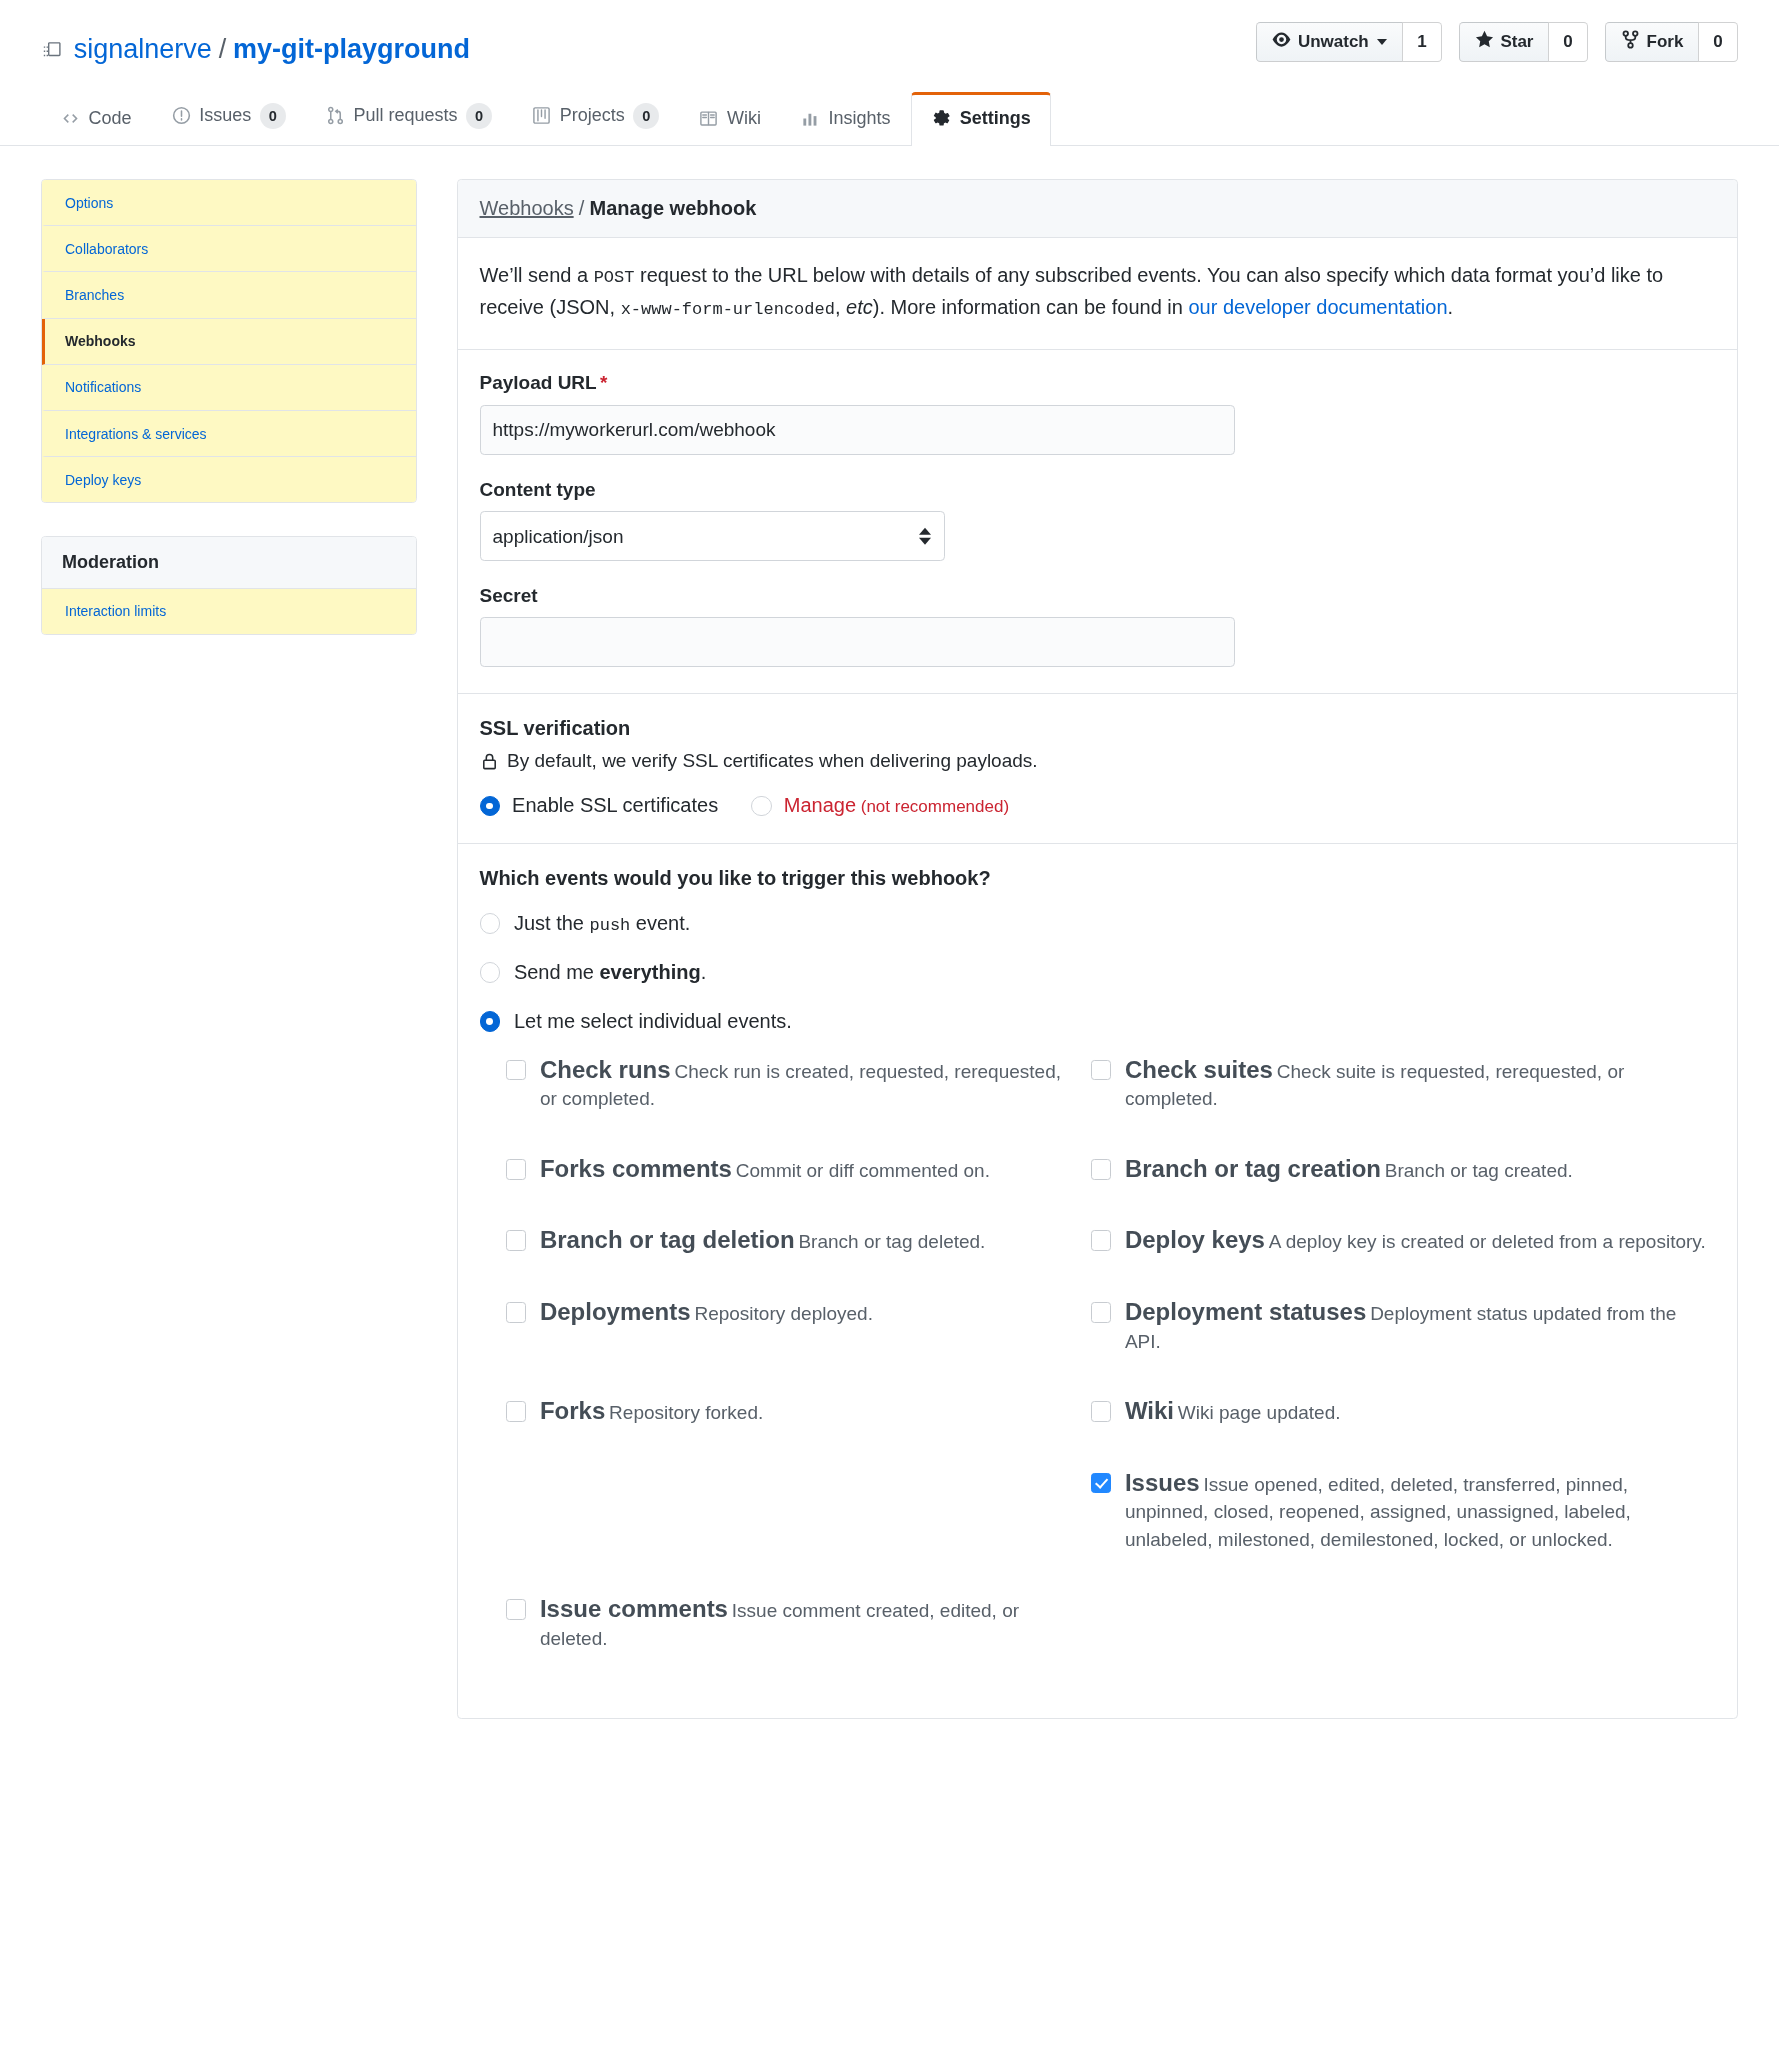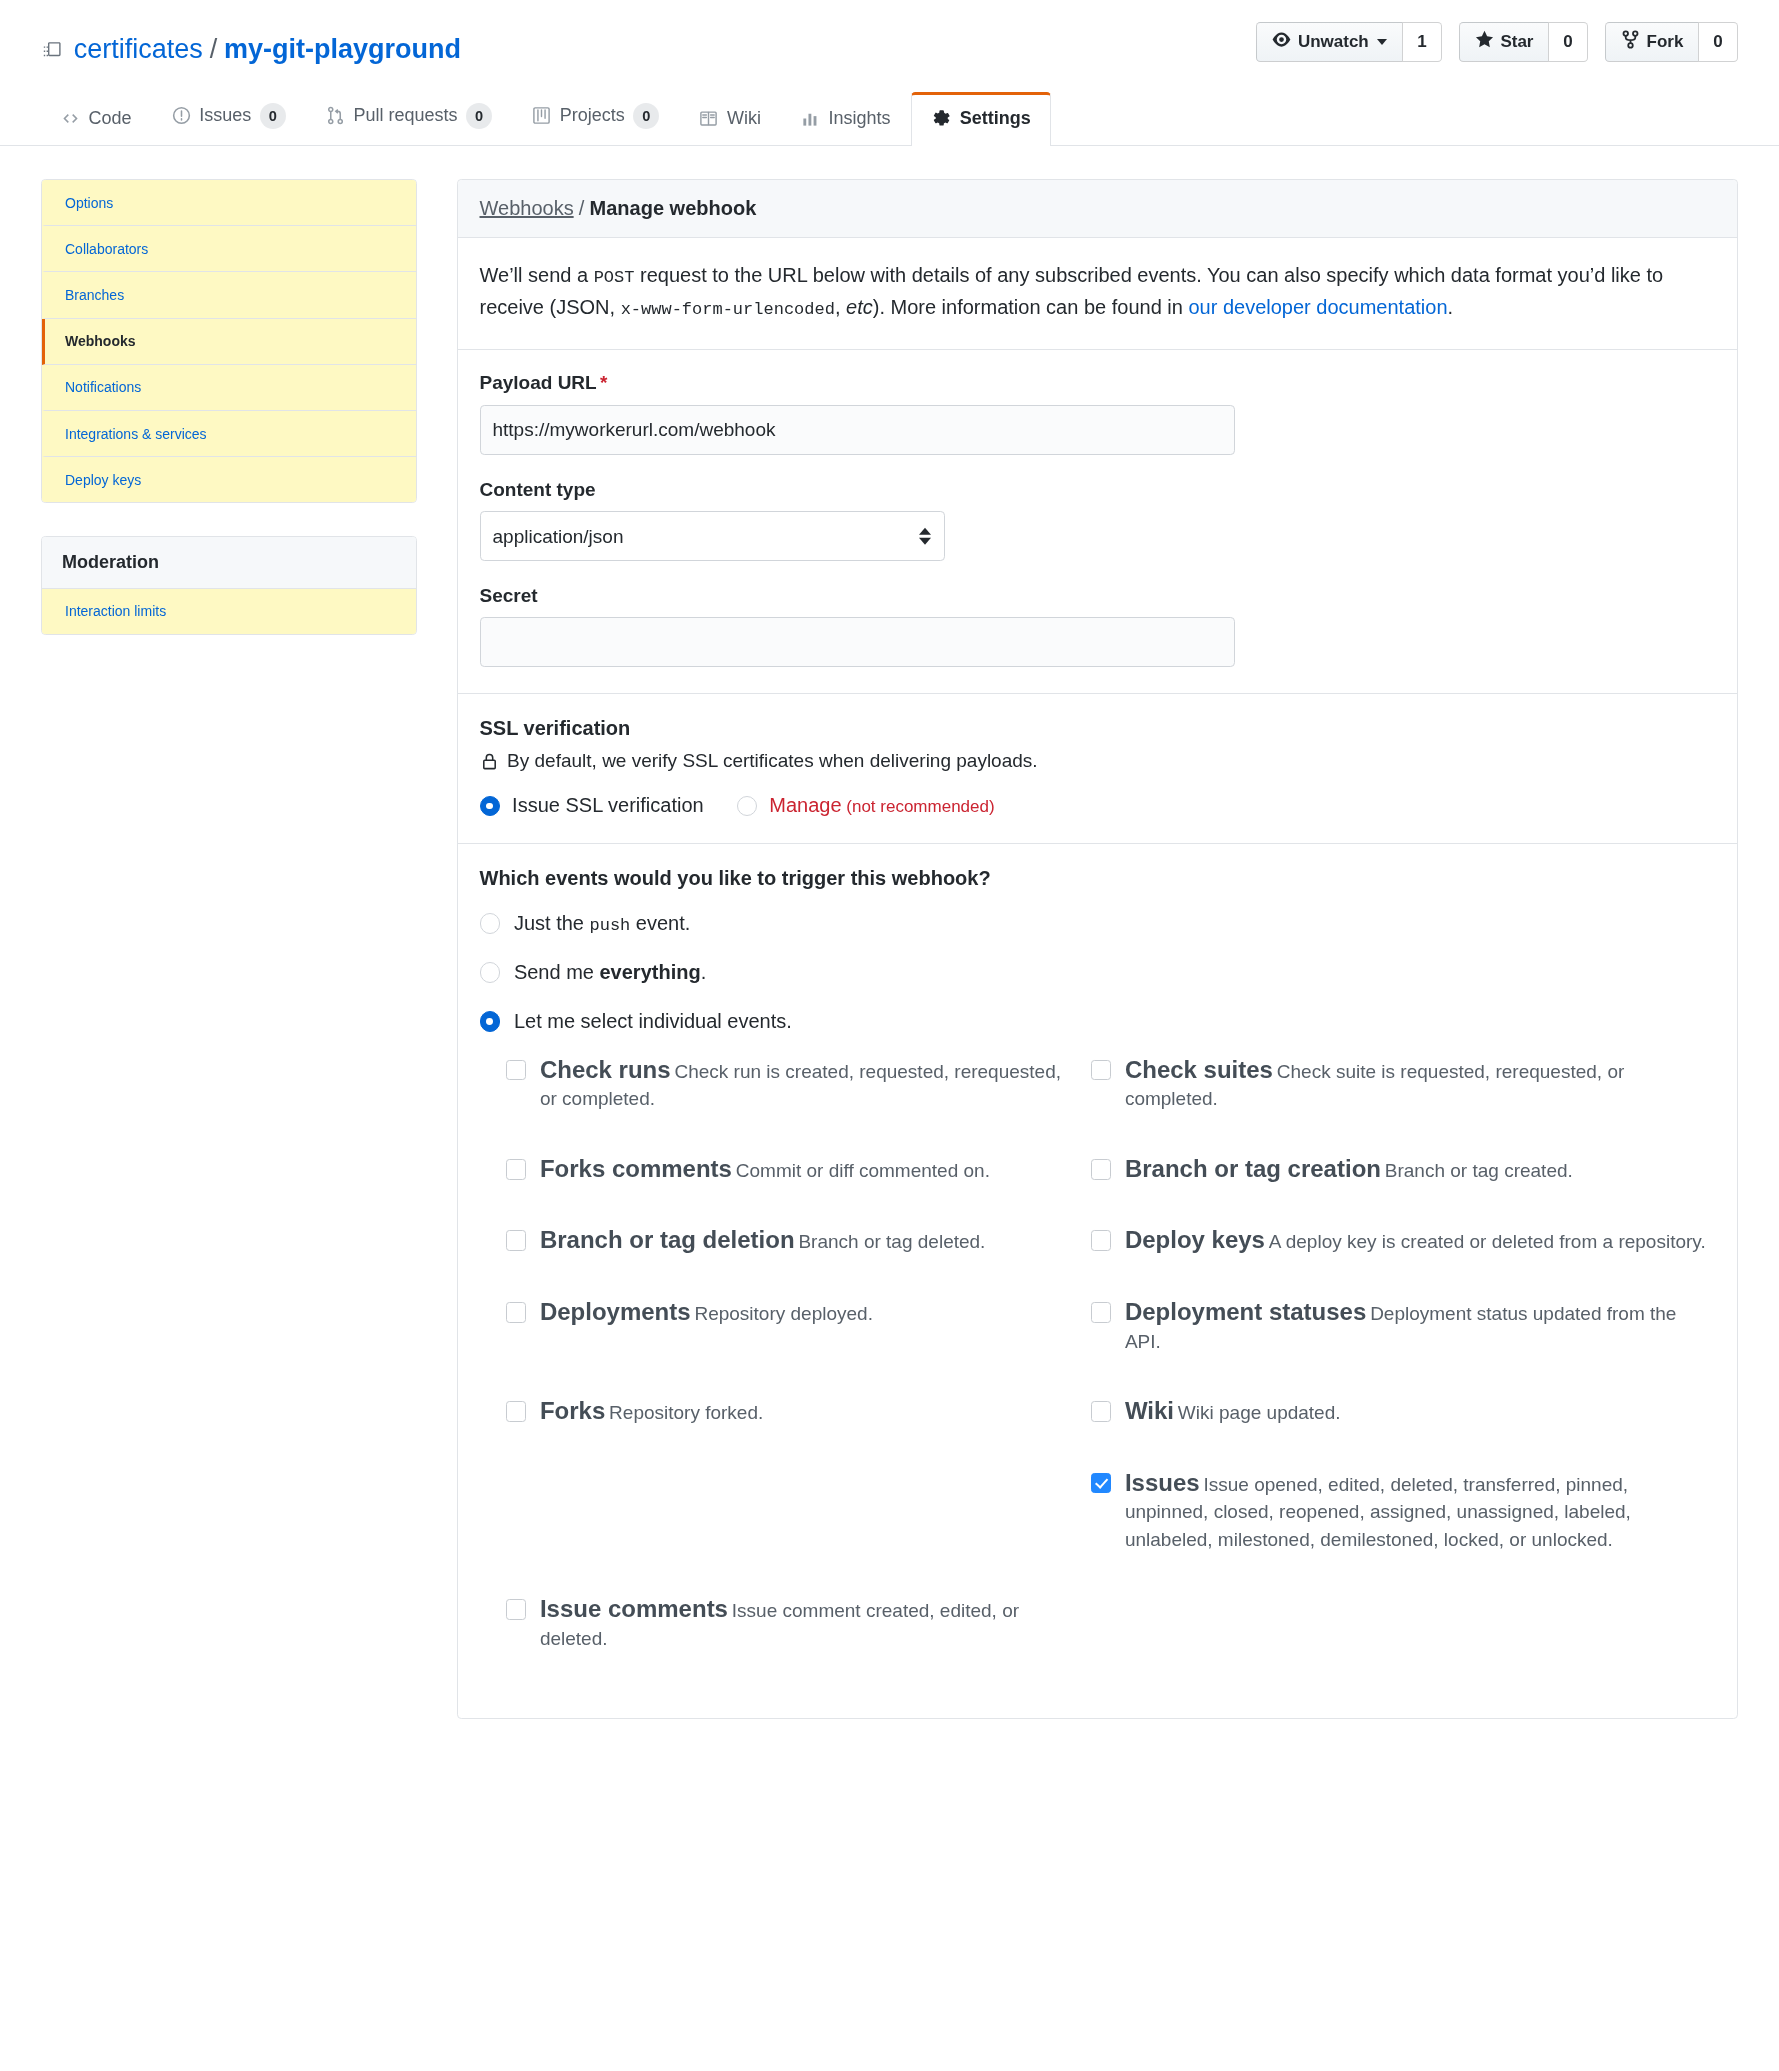--- a/index.html
+++ b/index.html
@@ -391,21 +391,21 @@
 
 <div class="repo-header">
   <div class="repo-title-row">
     <span class="repo-icon">
       <svg width="22.4" height="22.4" viewBox="0 0 16 16" fill="currentColor" aria-hidden="true">
         <path d="M4 9h1v1H4V9zm0-3h1v1H4V6zm0 6h1v1H4v-1zm-2 0h1v1H2v-1zm0-3h1v1H2V9zm0-3h1v1H2V6zm11-3H6c-.55 0-1 .45-1 1v8c0 .55.45 1 1 1h7c.55 0 1-.45 1-1V4c0-.55-.45-1-1-1zm0 9H6V4h7v8z"></path>
         <path d="M2 1h10c.55 0 1 .45 1 1v1H3v11H2c-.55 0-1-.45-1-1V2c0-.55.45-1 1-1z" opacity="0"></path>
         <path d="M3 0h10a1 1 0 0 1 1 1v12.5l-1.5-1-1.5 1-1.5-1-1.5 1V15H3a1 1 0 0 1-1-1V1a1 1 0 0 1 1-1zm0 1v13h4.5v-1.5L9 13.5l1.5-1 1.5 1L13 13.5V1H3z" opacity="0"></path>
       </svg>
     </span>
-    <a href="#" class="repo-owner">certificates</a>
+    <a href="#" class="repo-owner">signalnerve</a>
     <span class="repo-sep">/</span>
     <a href="#" class="repo-name">my-git-playground</a>
   </div>
 
   <div class="repo-actions">
     <div class="btn-group">
       <span class="btn-main">
         <span>
           <svg width="19" height="19" viewBox="0 0 16 16" fill="currentColor" aria-hidden="true">
             <path d="M8 2C3.5 2 .5 8 .5 8S3.5 14 8 14s7.5-6 7.5-6S12.5 2 8 2zm0 10a4 4 0 1 1 0-8 4 4 0 0 1 0 8zm0-6a2 2 0 1 0 0 4 2 2 0 0 0 0-4z"></path>
@@ -591,21 +591,21 @@
             <svg width="19" height="19" viewBox="0 0 16 16" fill="none" stroke="currentColor" stroke-width="1.3">
               <rect x="3.2" y="7" width="9.6" height="7" rx="0.8"></rect>
               <path d="M5.3 7V4.8a2.7 2.7 0 0 1 5.4 0V7"></path>
             </svg>
           </span>
           <span>By default, we verify SSL certificates when delivering payloads.</span>
         </div>
         <div class="radio-row">
           <label class="radio-opt">
             <span class="radio checked"></span>
-            <span class="radio-label">Issue SSL verification</span>
+            <span class="radio-label">Enable SSL certificates</span>
           </label>
           <label class="radio-opt">
             <span class="radio"></span>
             <span class="radio-label danger"><span>Manage</span><span class="small"> (not recommended)</span></span>
           </label>
         </div>
       </div>
 
       <div class="box-row">
         <h3 class="events-question">Which events would you like to trigger this webhook?</h3>

